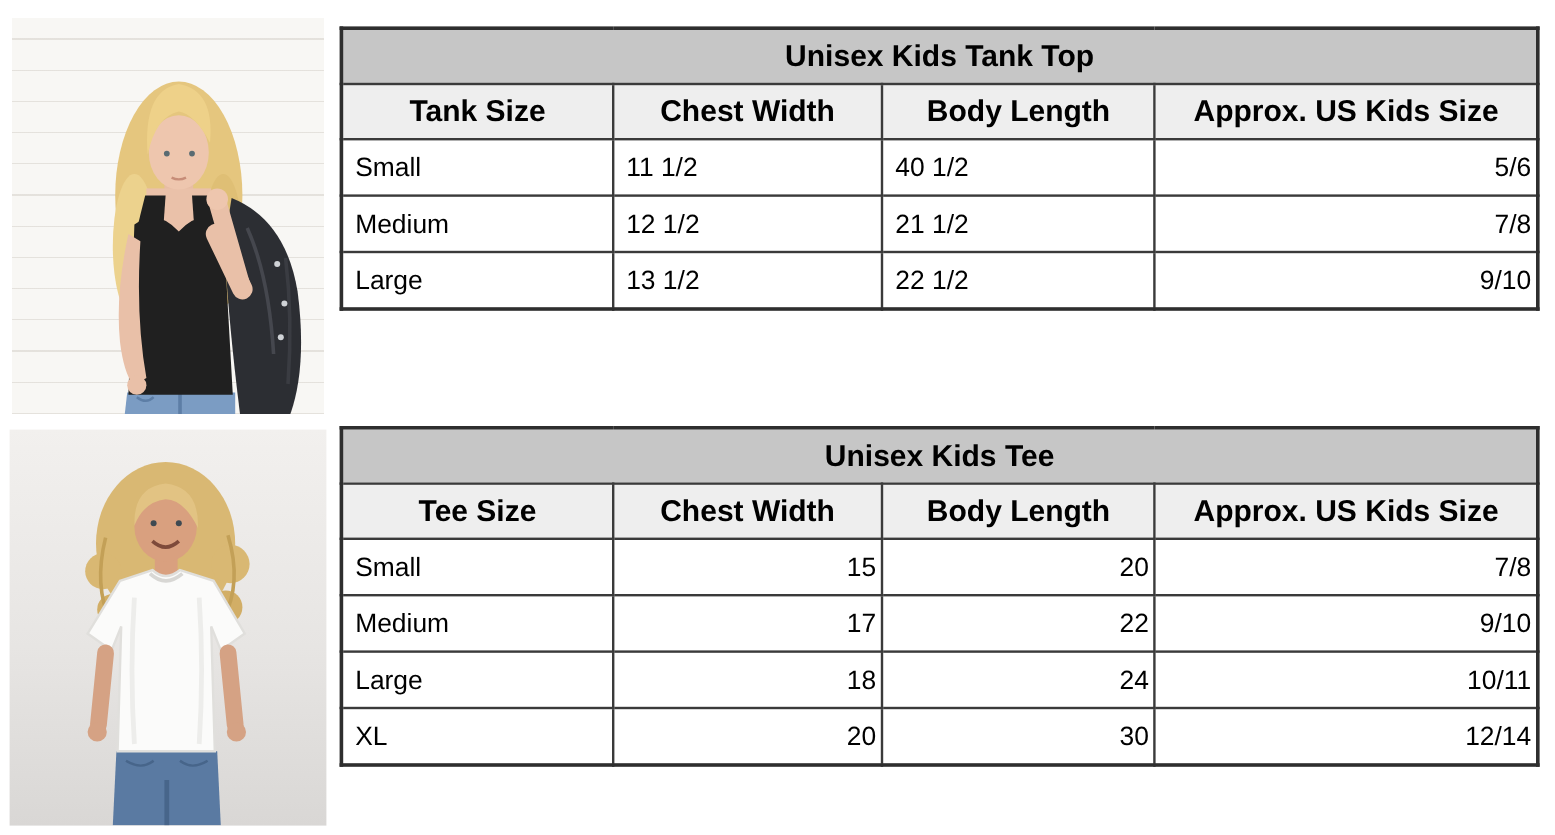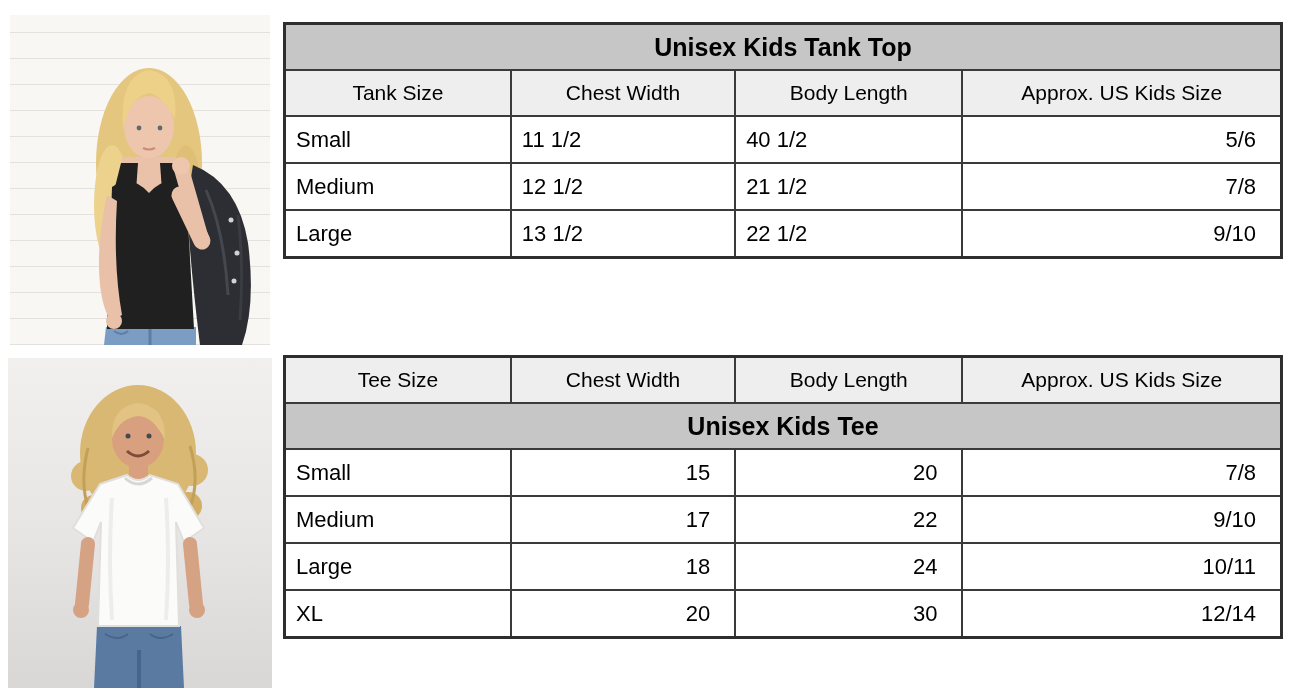--- a/index.html
+++ b/index.html
@@ -42,30 +42,30 @@
   }
   .tbl-title{
     background:#c6c6c6;
     height:42px;
     font-size:25px;font-weight:bold;
     text-align:center;
   }
   .col-h{
     background:#eeeeee;
     height:42px;
-    font-size:21px;font-weight:normal;
+    font-size:25px;font-weight:bold;
     text-align:center;
   }
   .size-table td{
     font-size:22px;
     height:43px;
     background:#ffffff;
   }
   .al{text-align:left;padding-left:10px;}
-  .ar{text-align:right;padding-right:24px;}
+  .ar{text-align:right;padding-right:4px;}
   .c1{width:22.7%;}
   .c2{width:22.5%;}
   .c3{width:22.8%;}
   .c4{width:32%;}
   .table-tank{left:283px;top:22px;}
   .table-tee{left:283px;top:355px;}
 </style>
 </head>
 <body>
 
@@ -186,28 +186,28 @@
 
   <table class="size-table table-tee">
     <colgroup>
         <col class="c1">
         <col class="c2">
         <col class="c3">
         <col class="c4">
       </colgroup>
     <thead>
       <tr>
+        <th colspan="4" class="tbl-title">Unisex Kids Tee</th>
+      </tr>
+      <tr>
         <th class="col-h">Tee Size</th>
         <th class="col-h">Chest Width</th>
         <th class="col-h">Body Length</th>
         <th class="col-h">Approx. US Kids Size</th>
       </tr>
-      <tr>
-        <th colspan="4" class="tbl-title">Unisex Kids Tee</th>
-      </tr>
     </thead>
     <tbody>
       <tr>
         <td class="al">Small</td>
         <td class="ar">15</td>
         <td class="ar">20</td>
         <td class="ar">7/8</td>
       </tr>
       <tr>
         <td class="al">Medium</td>

